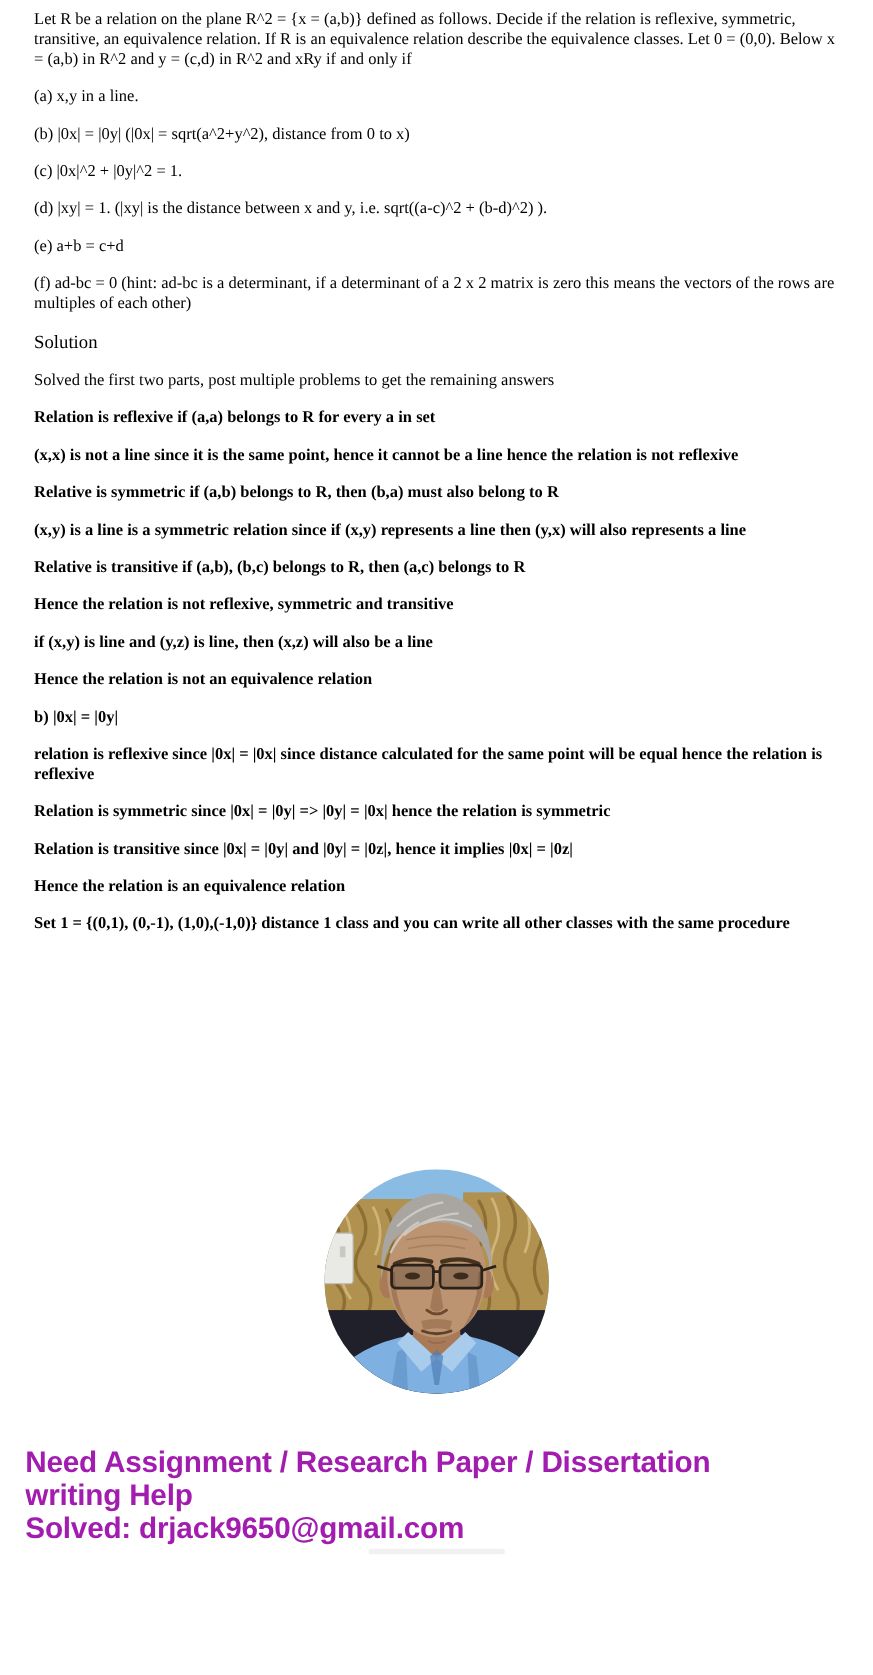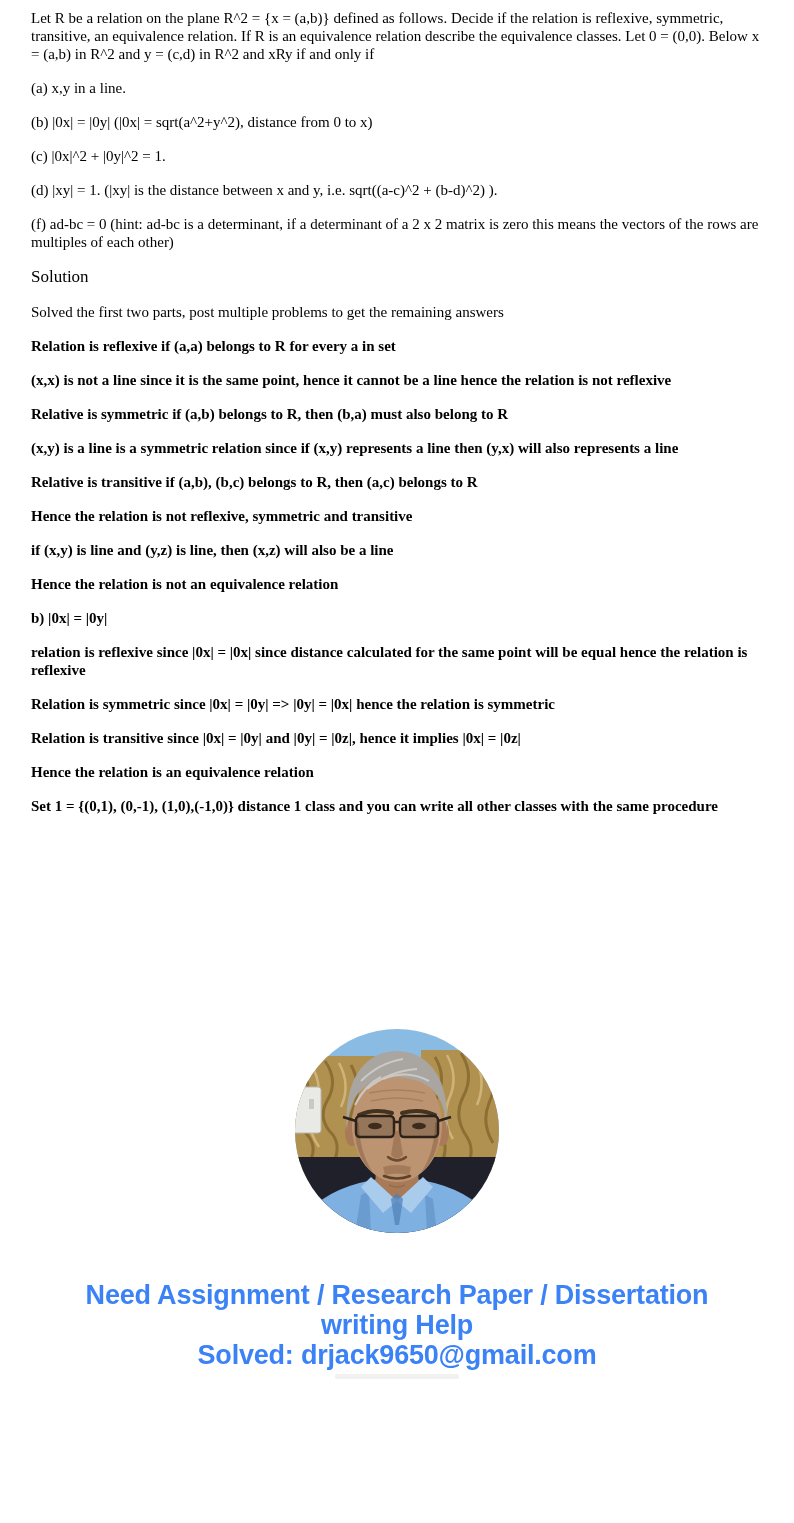--- a/index.html
+++ b/index.html
@@ -28,26 +28,25 @@
   }
   .photo-wrap {
     margin-top: 214px;
     height: 204px;
     display: flex;
     justify-content: center;
   }
   .portrait-circle { display: block; }
   .footer {
     margin-top: 47px;
-    text-align: center;
     font-family: "Liberation Sans", sans-serif;
     font-weight: bold;
     font-size: 27px;
     line-height: 30px;
-    color: #3b82f6;
+    color: #a21caf;
     letter-spacing: -0.2px;
   }
   .watermark-smudge {
     width: 124px;
     height: 5px;
     margin: 4px auto 0 auto;
     background: #f1f1f1;
     border-radius: 2px;
   }
 </style>
@@ -55,20 +54,21 @@
 <body>
 
 <div class="page">
 
   <div class="doc">
     <p>Let R be a relation on the plane R^2 = {x = (a,b)} defined as follows. Decide if the relation is reflexive, symmetric, transitive, an equivalence relation. If R is an equivalence relation describe the equivalence classes. Let 0 = (0,0). Below x = (a,b) in R^2 and y = (c,d) in R^2 and xRy if and only if</p>
     <p>(a) x,y in a line.</p>
     <p>(b) |0x| = |0y| (|0x| = sqrt(a^2+y^2), distance from 0 to x)</p>
     <p>(c) |0x|^2 + |0y|^2 = 1.</p>
     <p>(d) |xy| = 1. (|xy| is the distance between x and y, i.e. sqrt((a-c)^2 + (b-d)^2) ).</p>
+    <p>(e) a+b = c+d</p>
     <p>(f) ad-bc = 0 (hint: ad-bc is a determinant, if a determinant of a 2 x 2 matrix is zero this means the vectors of the rows are multiples of each other)</p>
 
     <h2 class="solution-heading">Solution</h2>
     <p>Solved the first two parts, post multiple problems to get the remaining answers</p>
 
     <p class="bold">Relation is reflexive if (a,a) belongs to R for every a in set</p>
     <p class="bold">(x,x) is not a line since it is the same point, hence it cannot be a line hence the relation is not reflexive</p>
     <p class="bold">Relative is symmetric if (a,b) belongs to R, then (b,a) must also belong to R</p>
     <p class="bold">(x,y) is a line is a symmetric relation since if (x,y) represents a line then (y,x) will also represents a line</p>
     <p class="bold">Relative is transitive if (a,b), (b,c) belongs to R, then (a,c) belongs to R</p>

